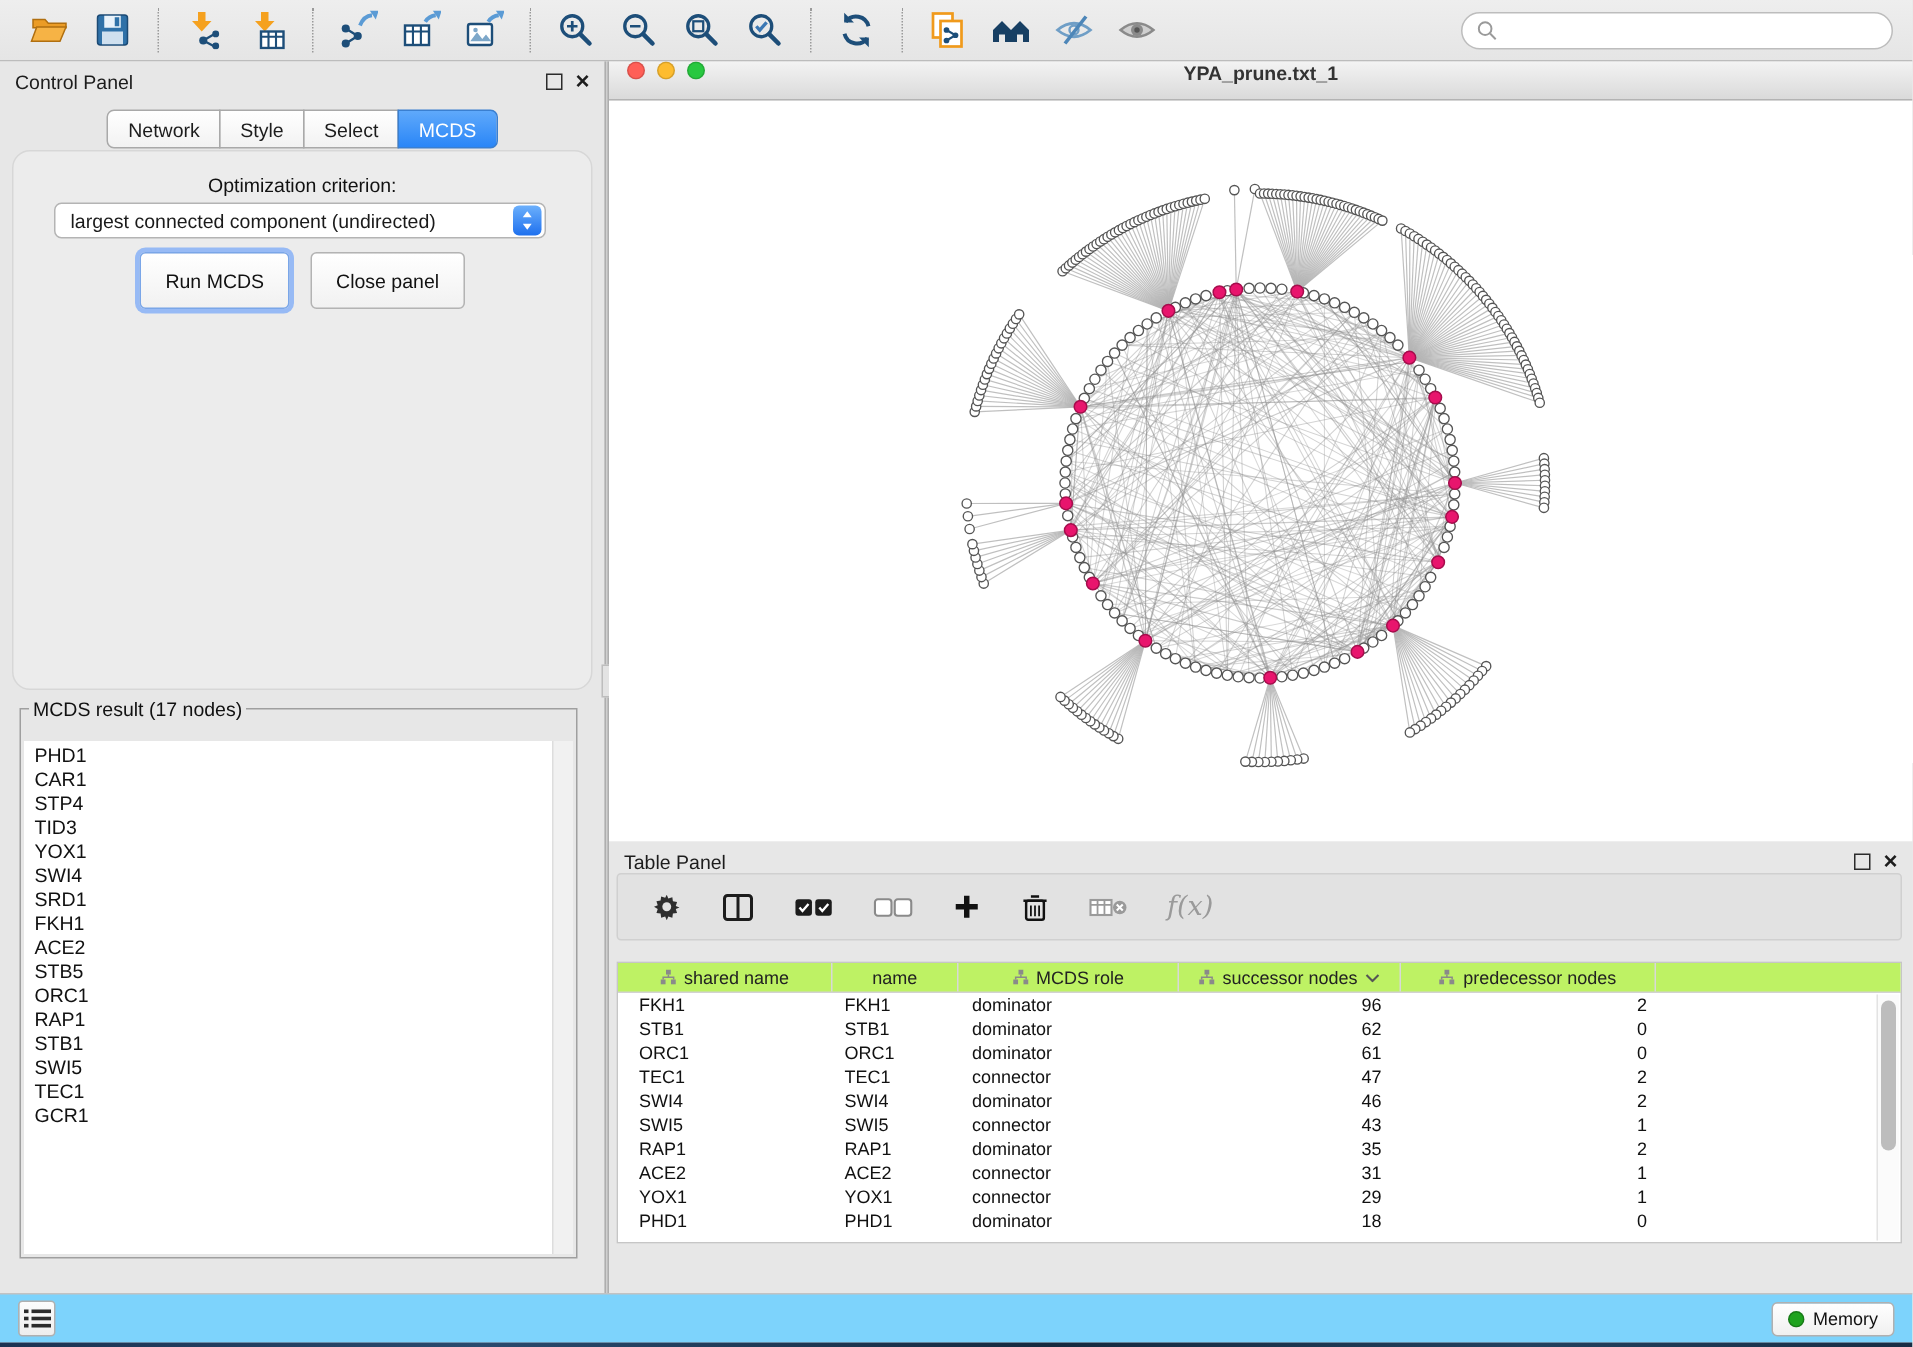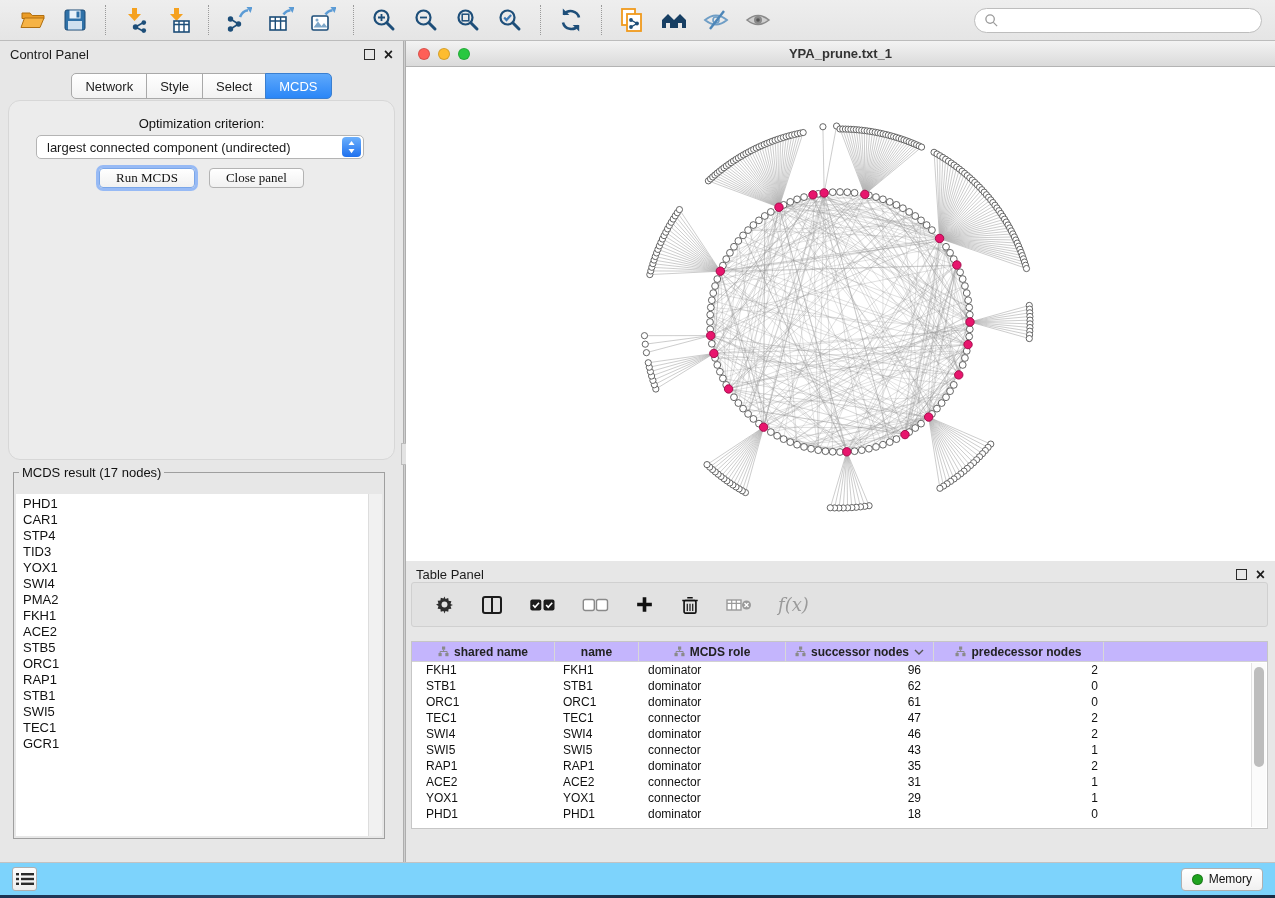--- a/index.html
+++ b/index.html
@@ -32,49 +32,49 @@
   
   .cpanel { position:absolute; top:41px; left:0; width:403px; bottom:36px; background:#e7e7e7; }
   .cseg { margin-top:6px; }
   .cbody { position:absolute; left:8px; right:8px; top:59px; height:360px; background:#ececec; border:1px solid #d7d7d7; border-radius:12px; }
   .optlabel { text-align:center; margin-top:15px; font-size:13px; color:#111; }
   .select { position:absolute; left:27px; right:30px; top:34px; height:24px; background:#fff; border:1px solid #b4b4b4; border-radius:5px; display:flex; align-items:center; }
   .selval { flex:1; padding-left:10px; font-size:13px; white-space:nowrap; overflow:hidden; }
   .stepper { width:19px; height:20px; margin-right:2px; border-radius:4px; background:linear-gradient(#6cb0fc,#1e70ee); display:flex; align-items:center; justify-content:center; }
   .stepper svg { width:9px; height:14px; }
   .btnrow { position:absolute; top:67px; left:0; right:0; display:flex; justify-content:center; gap:14px; }
-  .mbtn { border:1px solid #b3b3b3; background:linear-gradient(#ffffff,#f1f1f1); border-radius:4px; height:20px; padding:0 16px; font-size:13px; font-family:Liberation Serif, serif; color:#111; cursor:default; }
+  .mbtn { border:1px solid #b3b3b3; background:linear-gradient(#ffffff,#f1f1f1); border-radius:4px; height:38px; padding:0 16px; font-size:13px; font-family:Liberation Sans, sans-serif; color:#111; cursor:default; }
   .mbtn.focusring { box-shadow:0 0 0 3px rgba(106,160,250,.65); border-color:#7aa6e8; }
 
   .mcds-fs { position:absolute; left:13px; width:372px; top:424px; height:374px; border:1px solid #9f9f9f; }
   .mcds-fs legend { font-size:13px; margin-left:5px; padding:0 3px; color:#111; }
   .mcds-list { position:absolute; left:2px; right:16px; top:14px; bottom:2px; background:#fff; overflow:hidden; padding:2px 0 0 7px; }
   .mcds-item { font-size:13px; line-height:16px; color:#111; }
   .mcds-scroll { position:absolute; right:2px; top:14px; bottom:2px; width:14px; background:#f1f1f1; border-left:1px solid #ddd; }
 
   
   .vsplit { position:absolute; left:403px; top:41px; width:3px; bottom:36px; background:#cfcfcf; border-left:1px solid #aeaeae; border-right:1px solid #aeaeae; }
   .vsplit .grip { position:absolute; top:402px; left:-3px; width:8px; height:22px; background:#e3e3e3; border:1px solid #bdbdbd; }
 
   
   .netpanel { position:absolute; left:406px; top:41px; width:869px; height:520px; }
-  .nettitle { height:26px; background:linear-gradient(#f3f3f3,#dadada); border-bottom:1px solid #b3b3b3; display:flex; align-items:center; padding-left:12px; position:relative; }
+  .nettitle { height:26px; background:linear-gradient(#f3f3f3,#dadada); border-bottom:1px solid #b3b3b3; display:flex; align-items:flex-start; padding-left:12px; position:relative; }
   .tl { width:12px; height:12px; border-radius:50%; margin-right:8px; display:inline-block; border:1px solid rgba(0,0,0,.15); }
   .nettext { position:absolute; left:0; right:0; text-align:center; font-size:13px; font-weight:bold; color:#333; pointer-events:none; }
   .netcanvas { height:494px; background:#fff; }
   .netcanvas svg { width:869px; height:494px; display:block; }
 
   
   .tpanel { position:absolute; left:406px; top:561px; width:869px; bottom:36px; background:#e7e7e7; }
   .ttoolbar { position:absolute; left:5px; right:7px; top:21px; height:45px; background:#e2e2e2; border:1px solid #d0d0d0; border-radius:3px; display:flex; align-items:center; padding-left:22px; gap:26px; }
   .itbtn { background:none; border:none; display:flex; align-items:center; justify-content:center; height:30px; cursor:default; }
   .fx { font-family:"DejaVu Serif", serif; font-style:italic; font-size:18px; color:#9a9a9a; }
 
   .ttable { position:absolute; left:5px; right:7px; top:80px; height:188px; background:#fff; border:1px solid #c6c6c6; }
-  .thead { display:grid; grid-template-columns:143px 84px 147px 148px 170px 1fr; height:20px; background:#c4b5fd; border-bottom:1px solid #d2d2d2;font-weight:bold; }
+  .thead { display:grid; grid-template-columns:143px 84px 147px 148px 170px 1fr; height:20px; background:#bef264; border-bottom:1px solid #d2d2d2; }
   .hcell { display:flex; align-items:center; justify-content:center; gap:5px; font-size:12px; color:#222; border-right:1px solid #d8d8d8; overflow:hidden; }
   .hcell.cf { border-right:none; }
   .hicon svg { width:11px; height:11px; display:block; }
   .sortchev svg { width:10px; height:6px; display:block; }
   .tbody { }
   .trow { display:grid; grid-template-columns:143px 84px 147px 148px 170px 1fr; height:16px; }
   .tcell { font-size:12px; color:#111; line-height:16px; white-space:nowrap; overflow:hidden; }
   .tcell.c1 { padding-left:14px; }
   .tcell.c2 { padding-left:8px; }
   .tcell.c3 { padding-left:9px; }
@@ -267,21 +267,21 @@
     </div>
     <fieldset class="mcds-fs">
       <legend>MCDS result (17 nodes)</legend>
       <div class="mcds-list">
           <div class="mcds-item">PHD1</div>
           <div class="mcds-item">CAR1</div>
           <div class="mcds-item">STP4</div>
           <div class="mcds-item">TID3</div>
           <div class="mcds-item">YOX1</div>
           <div class="mcds-item">SWI4</div>
-          <div class="mcds-item">PMA2</div>
+          <div class="mcds-item">SRD1</div>
           <div class="mcds-item">FKH1</div>
           <div class="mcds-item">ACE2</div>
           <div class="mcds-item">STB5</div>
           <div class="mcds-item">ORC1</div>
           <div class="mcds-item">RAP1</div>
           <div class="mcds-item">STB1</div>
           <div class="mcds-item">SWI5</div>
           <div class="mcds-item">TEC1</div>
           <div class="mcds-item">GCR1</div>
         </div>

